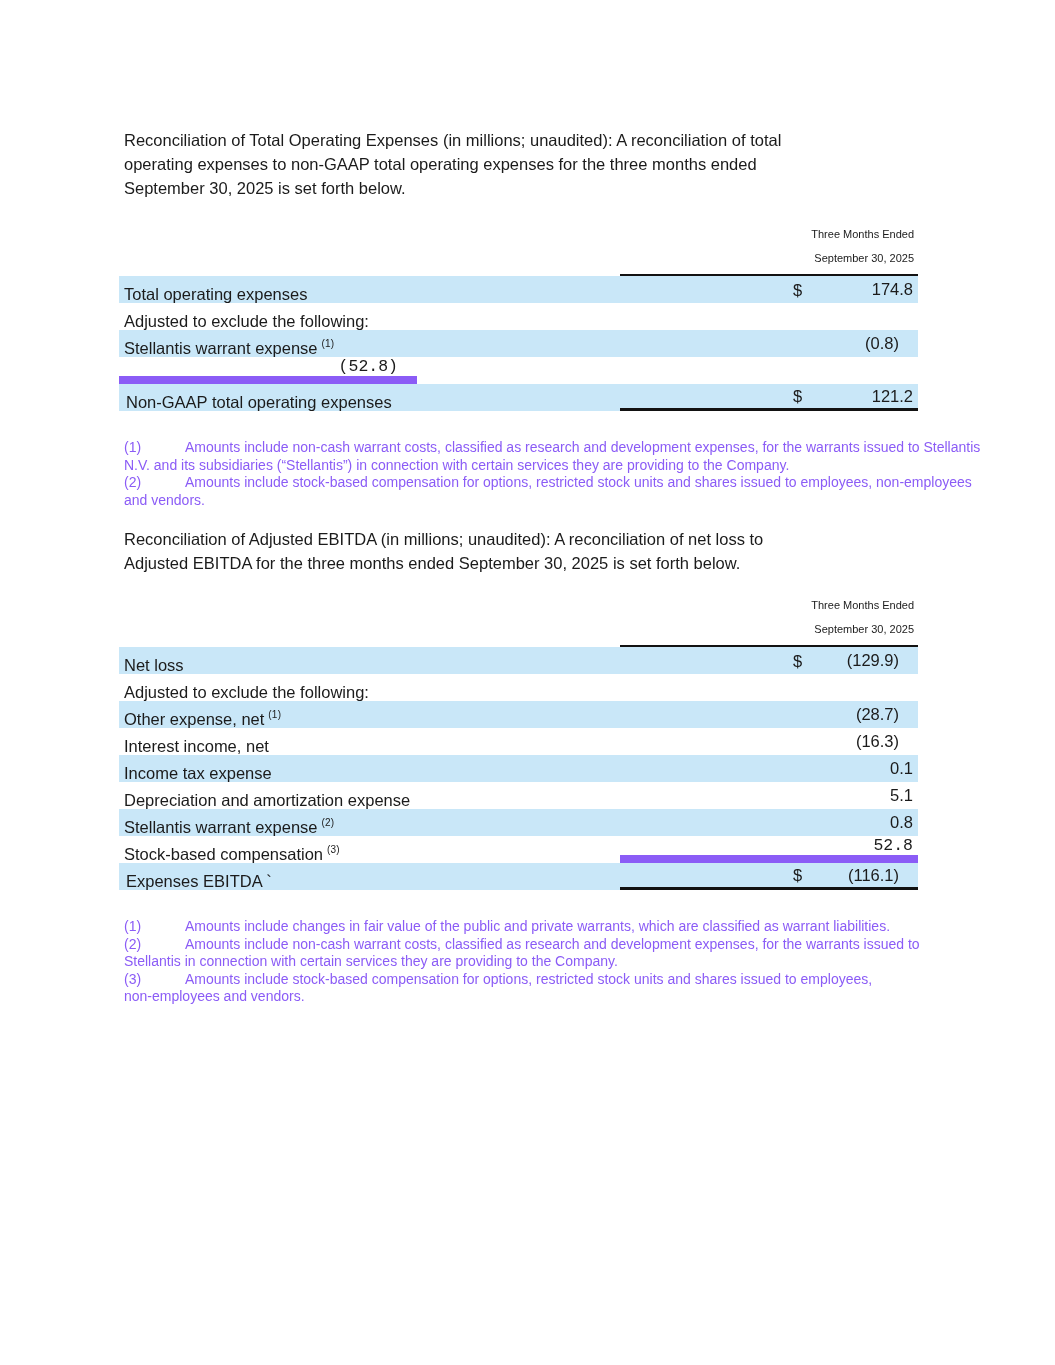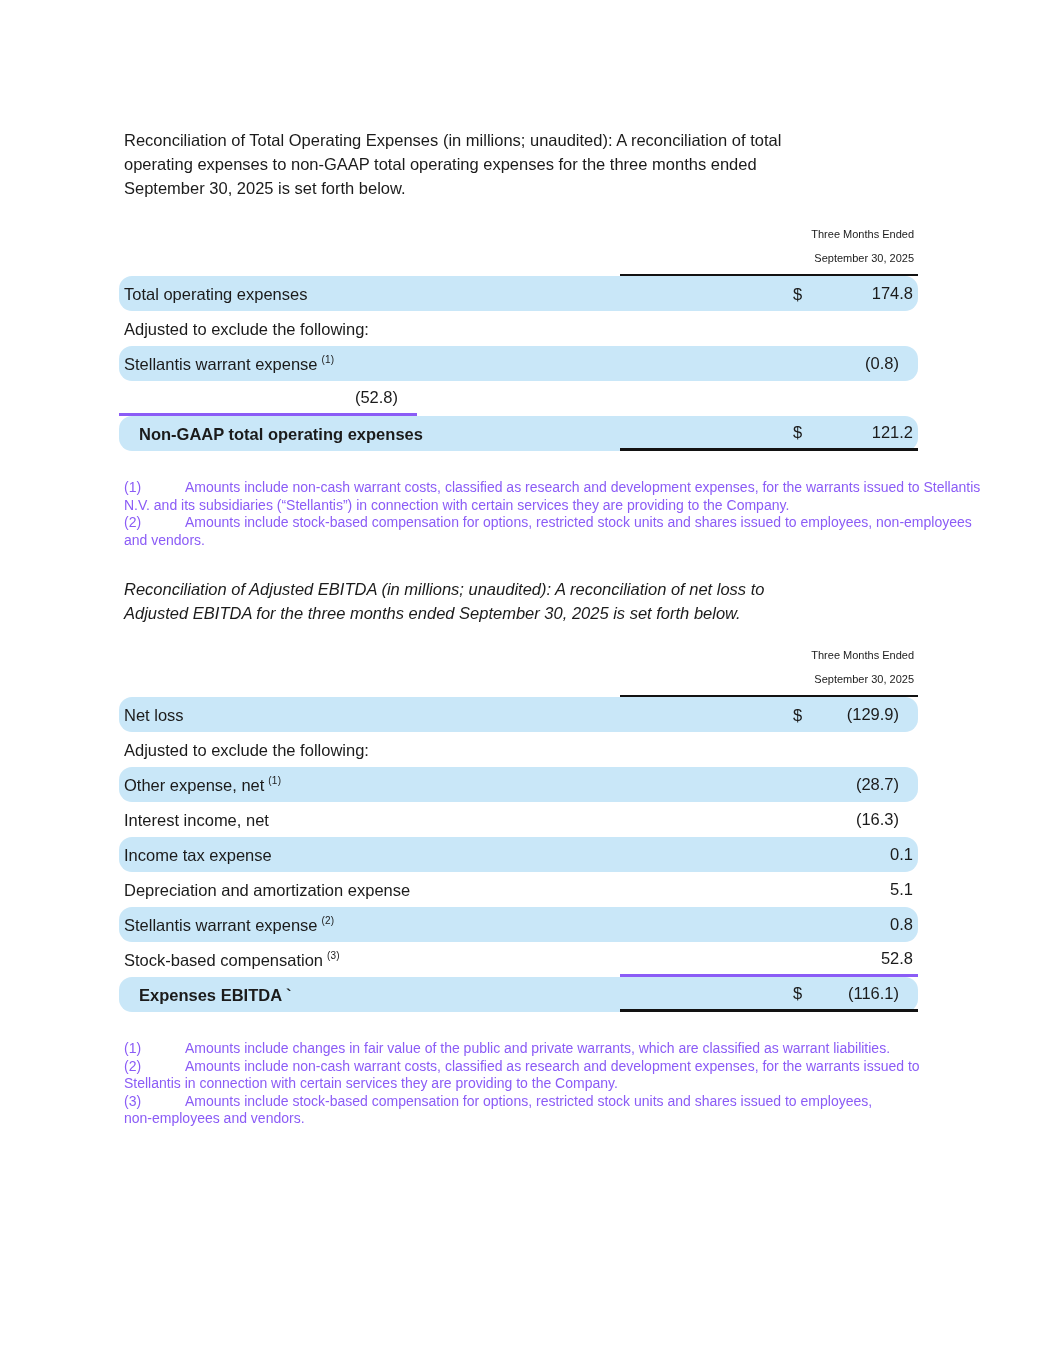--- a/index.html
+++ b/index.html
@@ -8,51 +8,51 @@
     font-family: "Liberation Sans", sans-serif;
     color: #1b1b1b;
     position: relative;
     overflow: hidden;
   }
   .page { box-sizing: border-box; width: 1055px; height: 1365px; padding-top: 128px; }
 
   
   .para { margin-left: 124px; font-size: 16.5px; line-height: 24px; }
   .pline { white-space: nowrap; }
-  .para-2 { margin-top: 28px; font-style: italic; }
+  .para-2 { margin-top: 18px; }
 
   
   .fin-table { margin-left: 119px; width: 799px; }
   .table-1 { margin-top: 22px; }
   .table-2 { margin-top: 18px; }
 
   .period-header { display: flex; justify-content: flex-end; }
   .period-header-inner {
     box-sizing: border-box;
     width: 298px; text-align: right;
     font-size: 11px; line-height: 24px;
     padding: 0 4px 4px 0;
     border-bottom: 2px solid #121212;
   }
 
-  .trow { display: flex; align-items: center; height: 35px; font-size: 16.5px; border-radius: 13px; }
+  .trow { display: flex; align-items: flex-end; height: 27px; font-size: 16.5px; }
   .trow.shade { background: #c9e7f8; }
   .tlabel { flex: 1 1 auto; padding-left: 5px; white-space: nowrap; }
-  .trow.indent .tlabel { padding-left: 20px; font-weight: bold; }
+  .trow.indent .tlabel { padding-left: 7px; }
   .supref { font-size: 10px; margin-left: 4px; letter-spacing: 0.2px; }
   .tamount {
     box-sizing: border-box;
     flex: 0 0 298px; height: 100%;
     position: relative;
     display: flex; align-items: center; justify-content: flex-end;
   }
   .cur { position: absolute; left: 173px; top: 50%; transform: translateY(-50%); }
   .val { padding-right: 5px; white-space: nowrap; }
   .val.paren { padding-right: 19px; }
-  .rule-below .tamount { border-bottom: 3px solid #8b5cf6; }
+  .rule-below .tamount { border-bottom: 8px solid #8b5cf6; font-family: Liberation Mono, monospace; }
   .rule-below-strong .tamount { border-bottom: 3px solid #121212; }
 
   
   .fns { margin-left: 124px; font-size: 14px; line-height: 17.5px; color: #8b5cf6; }
   .fns-1 { margin-top: 28px; }
   .fns-2 { margin-top: 28px; }
   .fn-line { white-space: nowrap; }
   .fn-marker { display: inline-block; width: 61px; }
 </style>
 </head>

